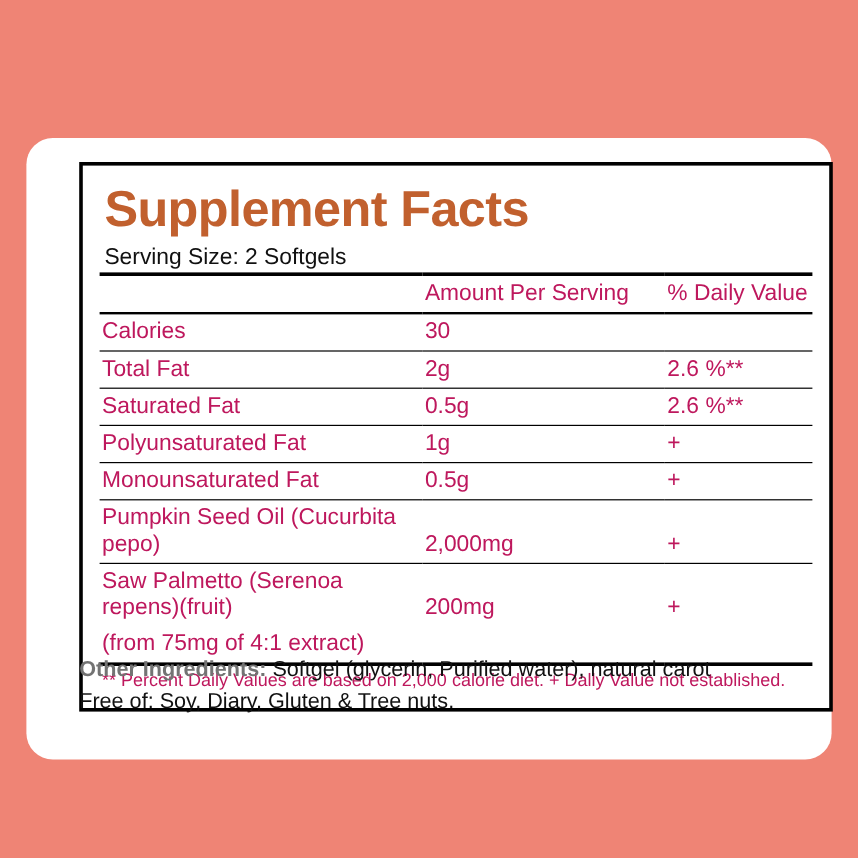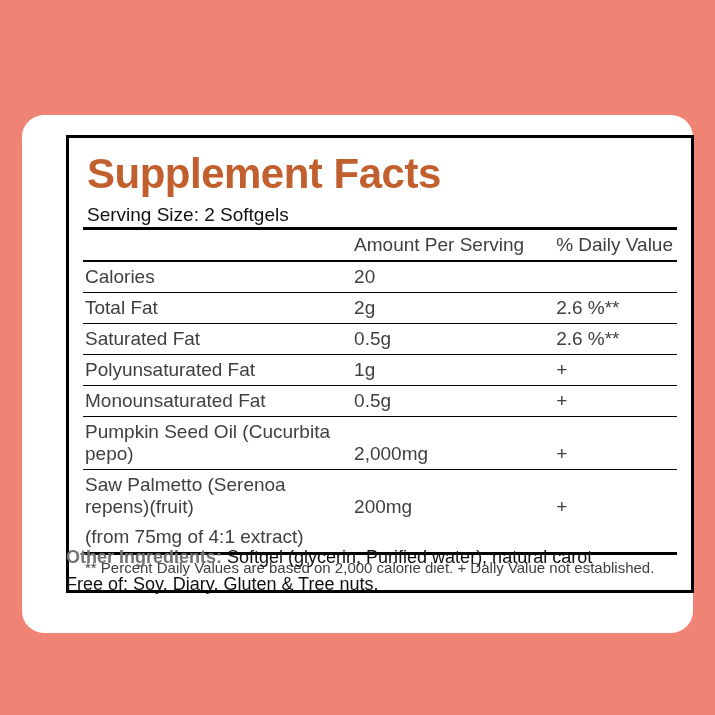--- a/index.html
+++ b/index.html
@@ -57,21 +57,21 @@
   .serving {
     font-size: 19px;
     color: #111111;
     padding-left: 4px;
     margin-bottom: 1px;
   }
   table.facts {
     width: 100%;
     border-collapse: collapse;
     font-size: 19px;
-    color: #404040;
+    color: #be185d;
   }
   table.facts th, table.facts td {
     padding: 4px 2px 4px 2px;
     font-weight: 400;
     text-align: left;
     vertical-align: bottom;
   }
   .hdr-row th {
     border-top: 3px solid #000;
     border-bottom: 2px solid #000;
@@ -137,21 +137,21 @@
         <table class="facts">
           <tbody>
             <tr class="hdr-row">
               <th class="c-name"></th>
               <th class="c-amount">Amount Per Serving</th>
               <th class="c-dv">% Daily Value</th>
             </tr>
 
             <tr class="rule">
               <td class="c-name">Calories</td>
-              <td class="c-amount">20</td>
+              <td class="c-amount">30</td>
               <td class="c-dv"></td>
             </tr>
 
             <tr class="rule">
               <td class="c-name">Total Fat</td>
               <td class="c-amount">2g</td>
               <td class="c-dv">2.6 %**</td>
             </tr>
 
             <tr class="rule">

